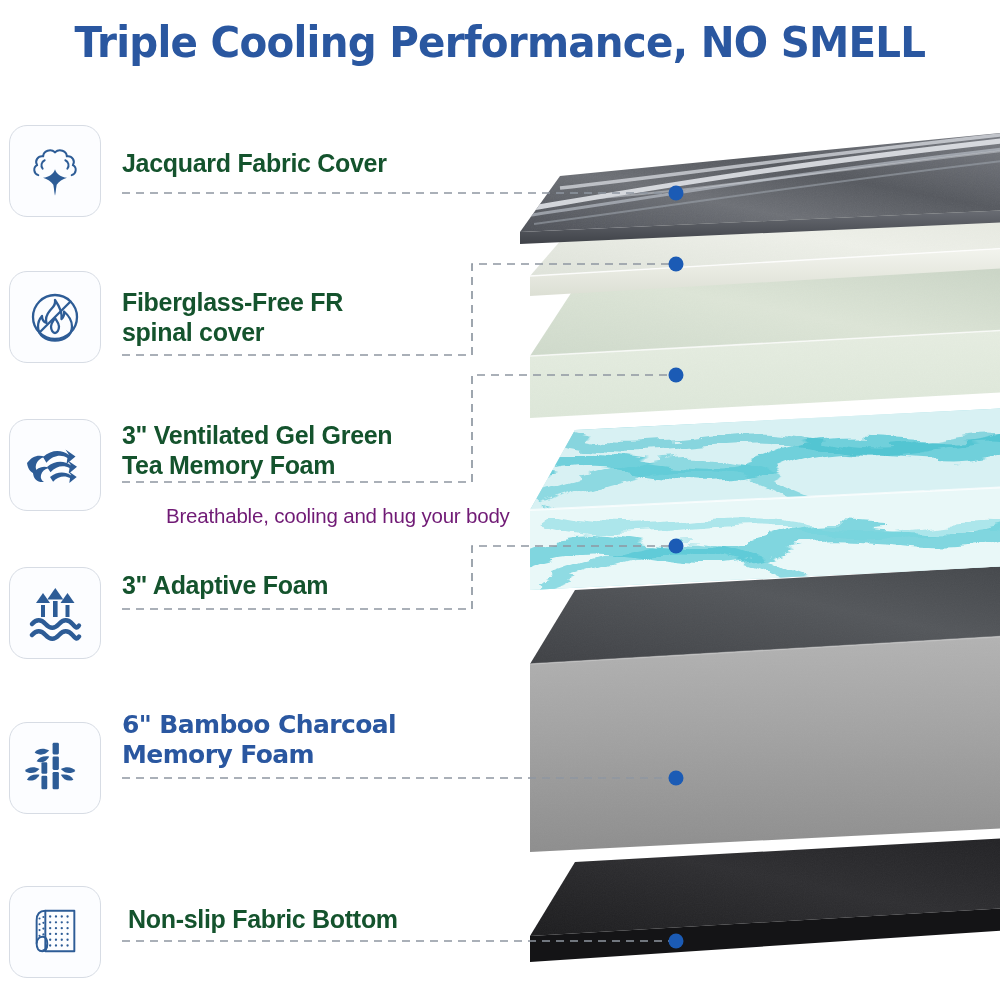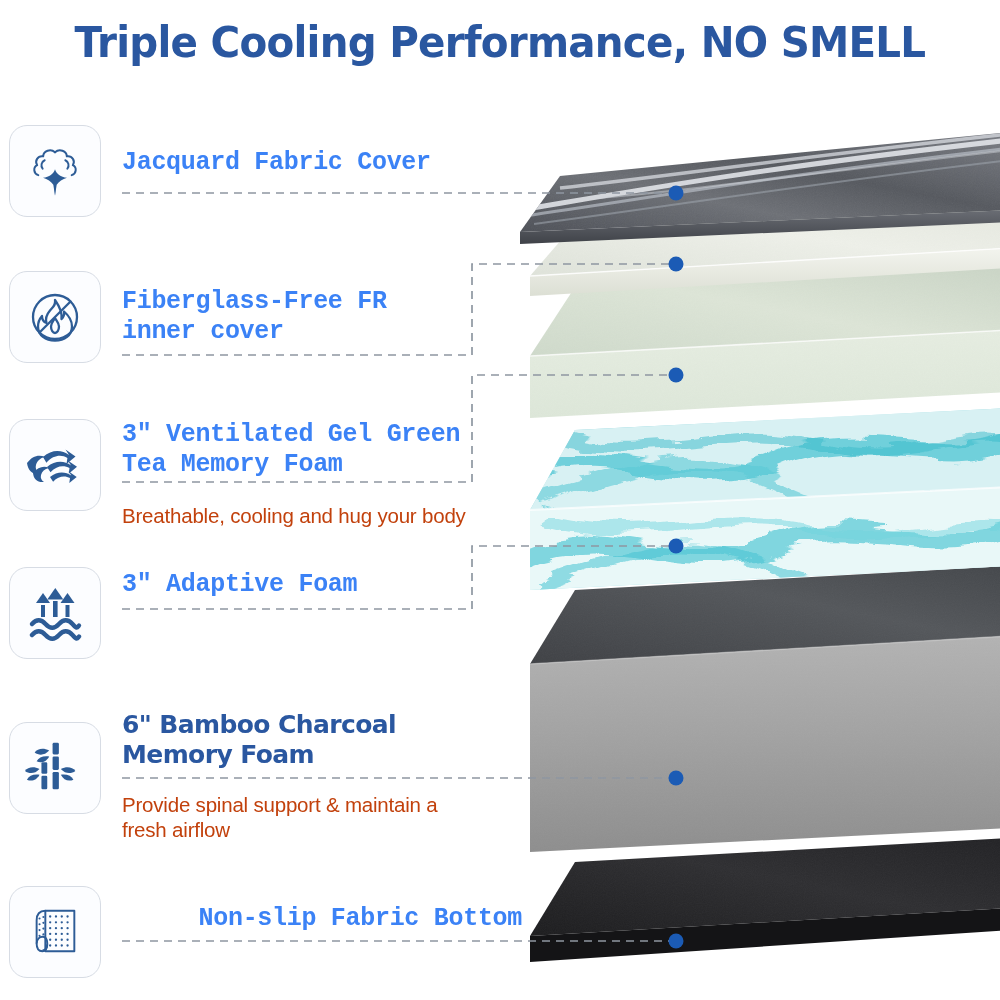--- a/index.html
+++ b/index.html
@@ -34,41 +34,42 @@
     border: 1.4px solid #d7dce4;
     border-radius: 18px;
     background: #fcfdff;
     display: flex; align-items: center; justify-content: center;
   }
   .iconbox svg { display:block; }
 
   
   .block { position: absolute; }
   .heading {
-    font-family: Liberation Mono, monospace;
+    font-family: Liberation Sans, sans-serif;
     font-weight: 700;
     font-size: 25px;
     line-height: 30px;
-    color: #3b82f6;
+    color: #14532d;
     letter-spacing: -0.3px;
     white-space: pre-line;
   }
   .heading.blue {
     color: #2a57a0;
     font-family: "DejaVu Sans", sans-serif;
     letter-spacing: -0.6px;
   }
   .sub {
     font-family: "Liberation Sans", sans-serif;
     font-weight: 400;
     font-size: 20.5px;
     line-height: 25px;
-    color: #c2410c;
+    color: #701a75;
     letter-spacing: -0.2px;
     white-space: pre-line;
+    margin-left: 44px;
   }
 
   
   #connectors { position:absolute; left:0; top:0; width:1000px; height:1000px; pointer-events:none; }
 </style>
 </head>
 <body>
 
 <div id="stage">
 
@@ -278,21 +279,21 @@
           <path d="M32 15c1 5-2 7-5 10.5S22 33 23.5 38c-3-1-4.5-4-4.5-7-3 3.5-4 7.5-4 10.5 0 9 7.6 14 17 14s17-5 17-14c0-7-4.5-12-8-15 .5 3.5-.5 6-2.5 7.5 1-7-3-14-6.5-19z"></path>
           <path d="M32 33c1.5 2.5 4 5 4 8.5S34 48 32 48s-4-3-4-6.5 2.5-6 4-8.5z"></path>
           <circle cx="32" cy="32" r="22"></circle>
           <line x1="16.5" y1="47.5" x2="47.5" y2="16.5"></line>
         </g>
       </svg>
     </span>
   </div>
   <div class="block" style="left:122px; top:287px; width:400px;">
     <div class="heading">Fiberglass-Free FR
-inner cover</div>
+spinal cover</div>
   </div>
 
   <div class="iconbox" style="left:9px; top:419px;">
     <span>
       <svg width="64" height="52" viewBox="0 0 64 52">
         <g fill="#2d5c96">
           <path d="M4 24c5-7 12-9 18-6-5 1-8 4-9 8-1 4 1 7 4 9-7 1-12-3-13-11z"></path>
           <path d="M10 34c5-6 11-7.5 16-5-4.5 1-7 3.5-8 7-.8 3 .6 5.6 3 7-6 .8-10.4-2.4-11-9z"></path>
           <path d="M20 18c9-8 19-7 26-2l-3.5-5.5 10 7-9 7.6.9-6.2c-6-3.4-14-3-21 4.8z"></path>
           <path d="M24 28c8.5-7 17.6-6.2 24-1.6l-3.2-5 9.2 6.4-8.3 7 .8-5.7c-5.5-3-12.8-2.6-19 4.2z"></path>
@@ -350,22 +351,20 @@
 
           <path d="M38 33c6-3 12-2 15 2-4 3-10 3.5-15-2z"></path>
           <path d="M38 39c6-1 11 1 13 5-4.5 2-10 1-13-5z"></path>
         </g>
       </svg>
     </span>
   </div>
   <div class="block" style="left:122px; top:710px; width:430px;">
     <div class="heading blue">6" Bamboo Charcoal
 Memory Foam</div>
-    <div class="sub" style="margin-top:22px;">Provide spinal support &amp; maintain a
-fresh airflow</div>
   </div>
 
   <div class="iconbox" style="left:9px; top:886px;">
     <span>
       <svg width="62" height="58" viewBox="0 0 64 60">
         <g fill="none" stroke="#2d5c96" stroke-width="2" stroke-linejoin="round">
           <path d="M22 8h30v42H22z"></path>
           <path d="M22 8c-5 0-9 2-9 10v24c0 6 3 8 6 8s5-3 5-7"></path>
           <path d="M13 42c0-5 3.5-7 6-7s5 2 5 7-2.5 7-5 7"></path>
         </g>
@@ -403,17 +402,17 @@
               <circle cx="20" cy="20.5" r="1.1"></circle>
             <circle cx="16" cy="28" r="1.1"></circle>
               <circle cx="20" cy="26.5" r="1.1"></circle>
             <circle cx="16" cy="34" r="1.1"></circle>
               <circle cx="20" cy="32.5" r="1.1"></circle>
           </g>
         </g>
       </svg>
     </span>
   </div>
-  <div class="block" style="left:122px; top:904px; width:400px;text-align:right;">
+  <div class="block" style="left:128px; top:904px; width:400px;">
     <div class="heading">Non-slip Fabric Bottom</div>
   </div>
 
 </div>
 
 </body></html>

